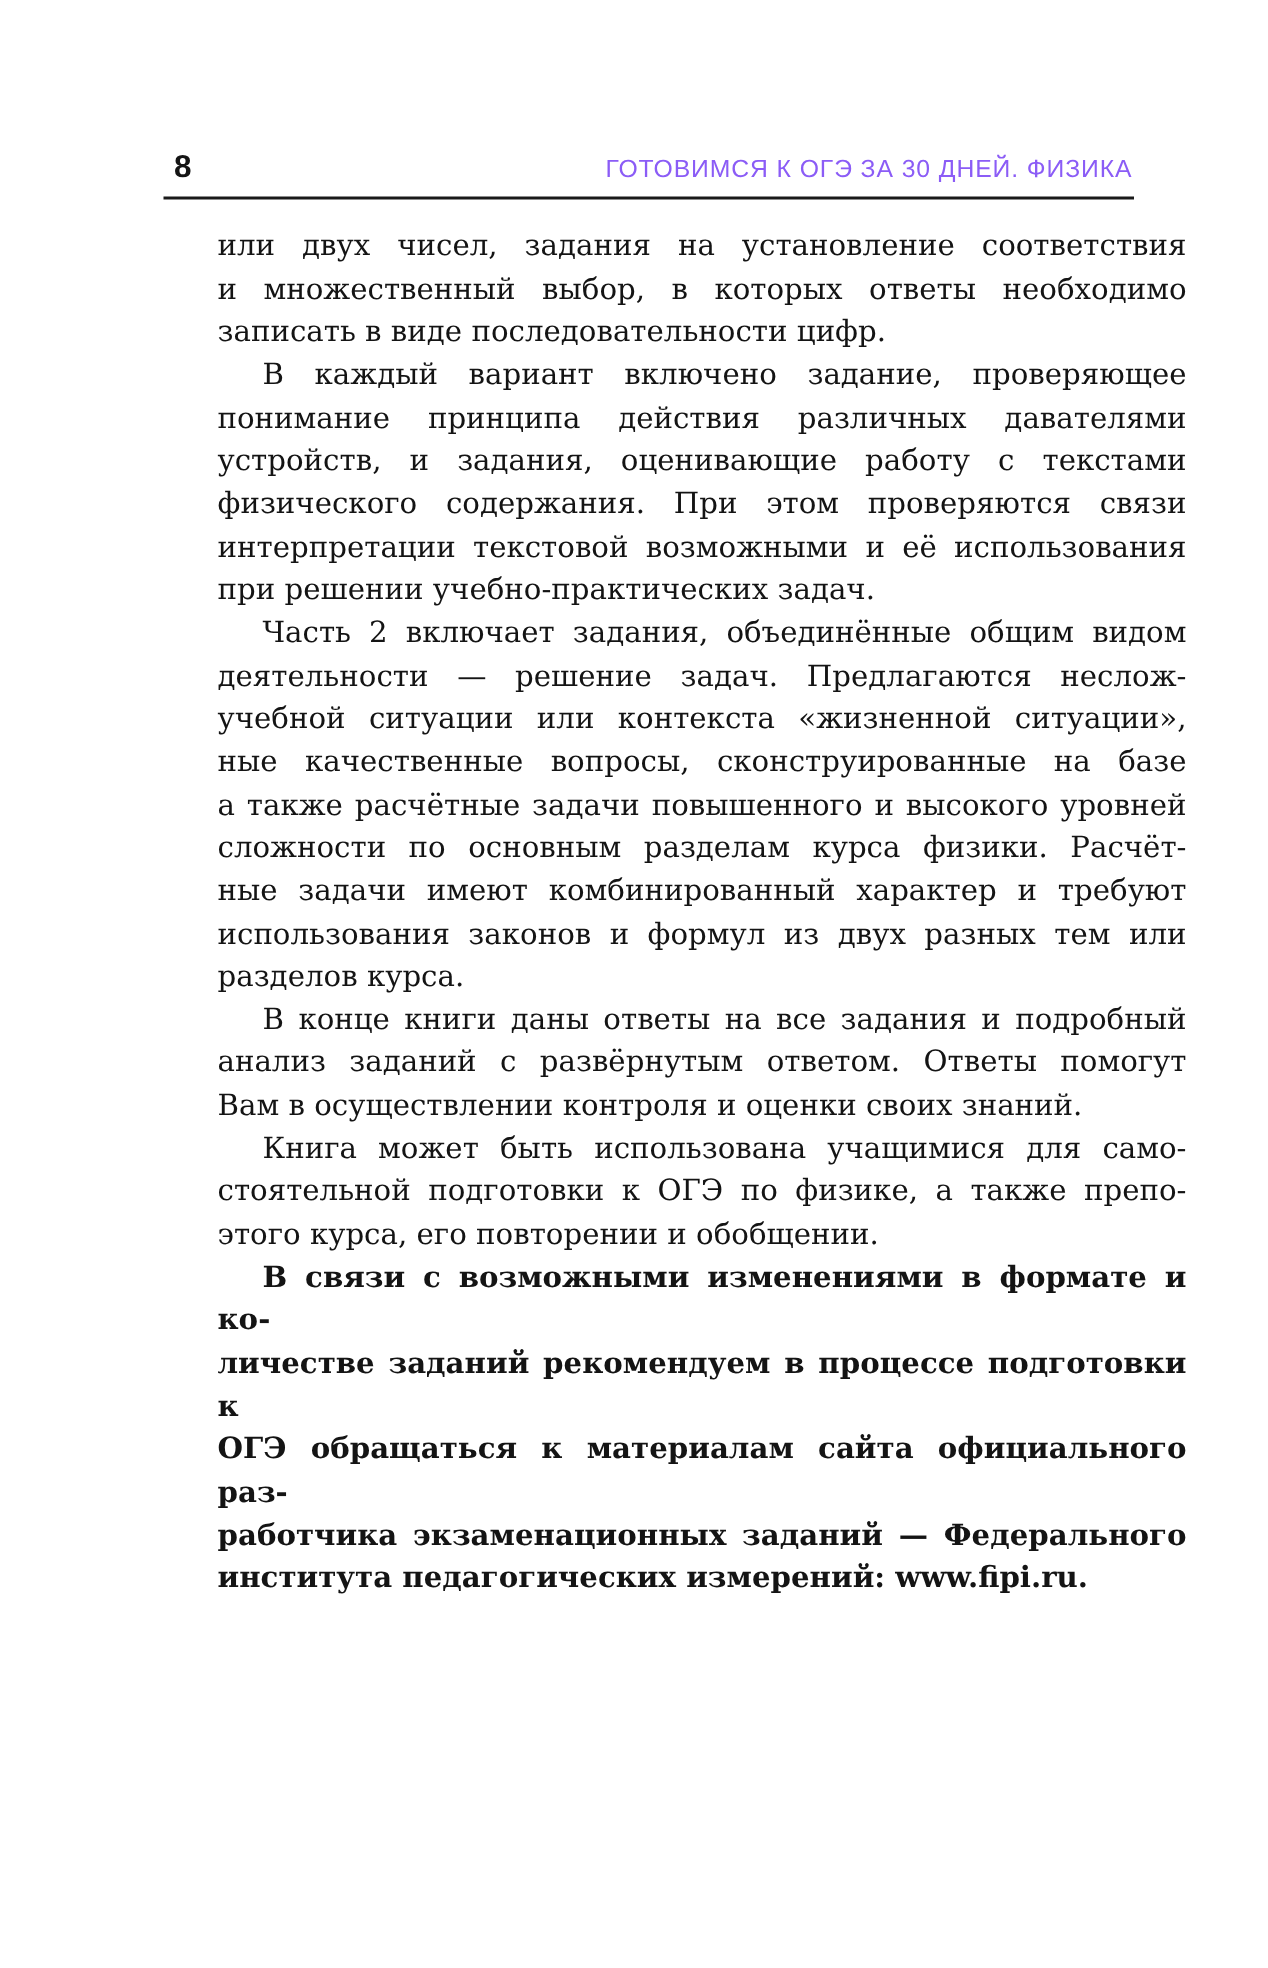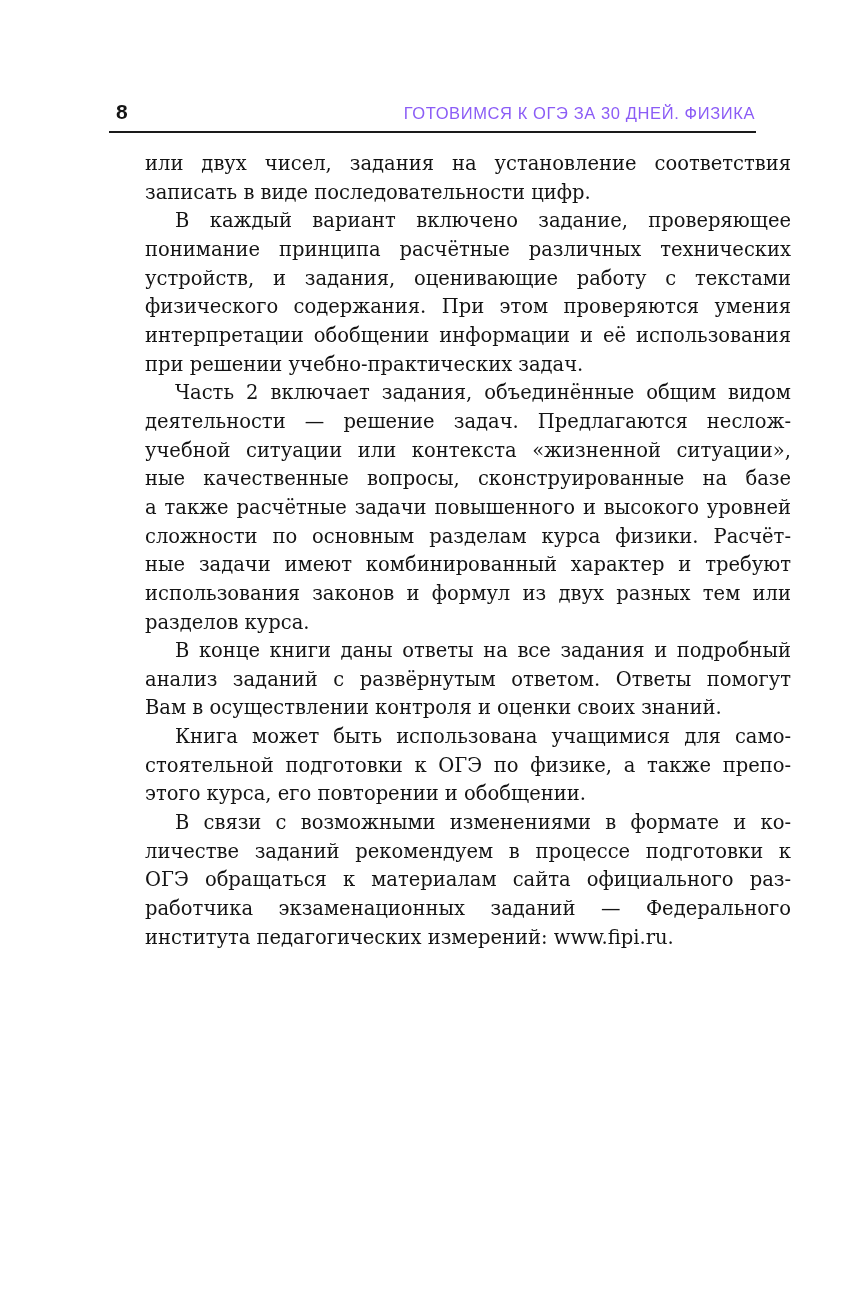--- a/index.html
+++ b/index.html
@@ -54,21 +54,21 @@
     font-family: "DejaVu Serif", serif;
     font-size: 19.5px;
     line-height: 28.66px;
     color: #141414;
     margin-left: 36px;
   }
   .paragraph {
     margin: 0;
   }
   .paragraph.bold {
-    font-weight: 400;
+    font-weight: 700;
   }
   .line {
     text-align: justify;
     text-align-last: justify;
   }
   .line.last {
     text-align: center;
     text-align-last: left;
   }
   .line.indent {
@@ -80,28 +80,29 @@
 
 <div class="page">
   <header class="page-header">
     <span class="page-number">8</span>
     <span class="running-title">ГОТОВИМСЯ К ОГЭ ЗА 30 ДНЕЙ. ФИЗИКА</span>
   </header>
   <div class="header-rule"></div>
   <main class="body-text" id="body-text">
       <div class="paragraph">
         <div class="line">или двух чисел, задания на установление соответствия</div>
+        <div class="line">и множественный выбор, в которых ответы необходимо</div>
         <div class="line last">записать в виде последовательности цифр.</div>
       </div>
       <div class="paragraph">
         <div class="line indent">В каждый вариант включено задание, проверяющее</div>
-        <div class="line">понимание принципа расчётные различных технических</div>
+        <div class="line">понимание принципа действия различных давателями</div>
         <div class="line">устройств, и задания, оценивающие работу с текстами</div>
-        <div class="line">физического содержания. При этом проверяются умения</div>
-        <div class="line">интерпретации обобщении информации и её использования</div>
+        <div class="line">физического содержания. При этом проверяются связи</div>
+        <div class="line">интерпретации текстовой возможными и её использования</div>
         <div class="line last">при решении учебно-практических задач.</div>
       </div>
       <div class="paragraph">
         <div class="line indent">Часть 2 включает задания, объединённые общим видом</div>
         <div class="line">деятельности — решение задач. Предлагаются неслож-</div>
         <div class="line">учебной ситуации или контекста «жизненной ситуации»,</div>
         <div class="line">ные качественные вопросы, сконструированные на базе</div>
         <div class="line">а также расчётные задачи повышенного и высокого уровней</div>
         <div class="line">сложности по основным разделам курса физики. Расчёт-</div>
         <div class="line">ные задачи имеют комбинированный характер и требуют</div>

